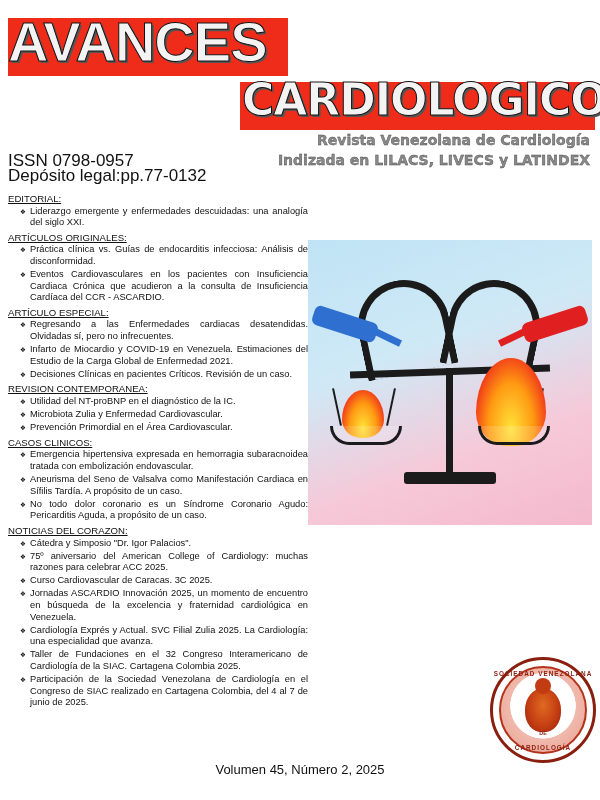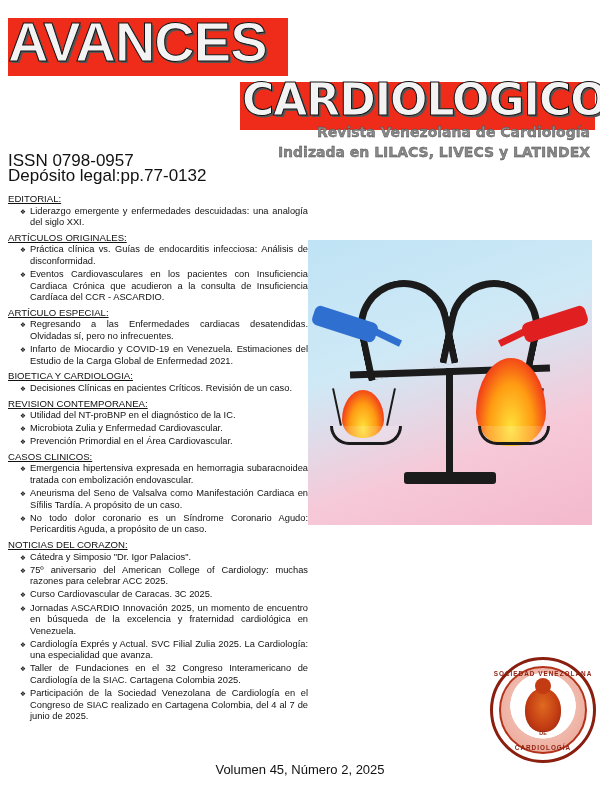--- a/index.html
+++ b/index.html
@@ -44,21 +44,21 @@
     -webkit-text-stroke:1px #111;
     text-shadow:2px 2px 0 #555;
     line-height:52px;
     white-space:nowrap;
   }
   .issn{
     position:absolute;left:8px;top:153px;
     font-size:17px;line-height:15px;color:#111;
   }
   .subtitle{
-    position:absolute;right:10px;top:122px;
+    position:absolute;right:10px;top:130px;
     text-align:right;
     font-family:"DejaVu Sans",sans-serif;
     font-weight:bold;
     font-size:14px;
     line-height:20px;
     color:#8a8a8a;
     -webkit-text-stroke:0.4px #4d4d4d;
   }
 
   
@@ -231,21 +231,20 @@
       <li>Práctica clínica vs. Guías de endocarditis infecciosa: Análisis de disconformidad.</li>
       <li>Eventos Cardiovasculares en los pacientes con Insuficiencia Cardiaca Crónica que acudieron a la consulta de Insuficiencia Cardíaca del CCR - ASCARDIO.</li>
     </ul>
 
     <span class="sec-title">ARTÍCULO ESPECIAL:</span>
     <ul class="items">
       <li>Regresando a las Enfermedades cardiacas desatendidas. Olvidadas sí, pero no infrecuentes.</li>
       <li>Infarto de Miocardio y COVID-19 en Venezuela. Estimaciones del Estudio de la Carga Global de Enfermedad 2021.</li>
     </ul>
 
-    <span class="sec-title">BIOETICA Y CARDIOLOGIA:</span>
     <ul class="items">
       <li>Decisiones Clínicas en pacientes Críticos. Revisión de un caso.</li>
     </ul>
 
     <span class="sec-title">REVISION CONTEMPORANEA:</span>
     <ul class="items">
       <li>Utilidad del NT-proBNP en el diagnóstico de la IC.</li>
       <li>Microbiota Zulia y Enfermedad Cardiovascular.</li>
       <li>Prevención Primordial en el Área Cardiovascular.</li>
     </ul>

